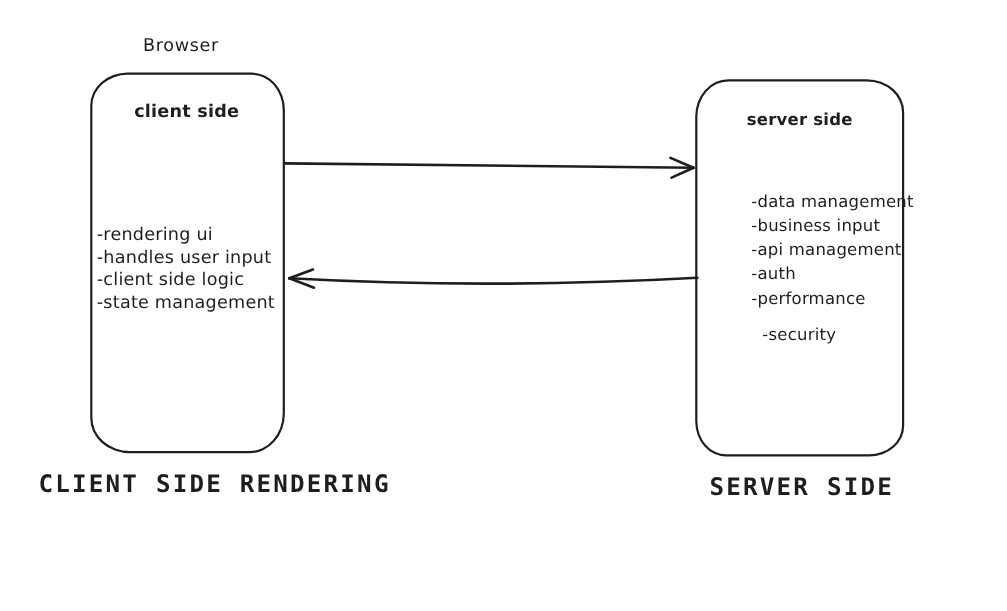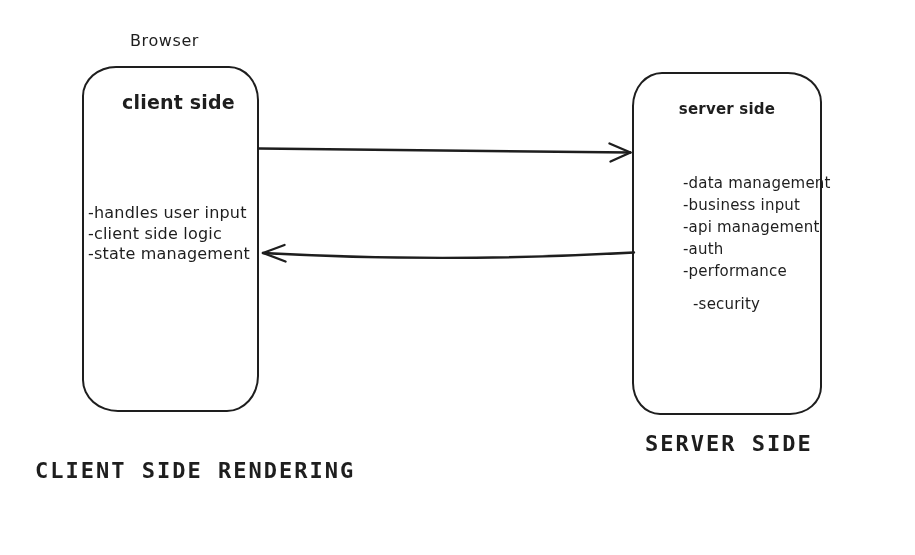--- a/index.html
+++ b/index.html
@@ -32,21 +32,21 @@
   }
   .server-box {
     left: 632px; top: 72px;
     width: 190px; height: 343px;
     border-radius: 30px 34px 32px 28px / 34px 30px 28px 32px;
   }
   .client-title {
     position: absolute;
     left: 122px; top: 91px;
     font-weight: bold;
-    font-size: 19px;
+    font-size: 16px;
     letter-spacing: 0.2px;
   }
   .server-title {
     position: absolute;
     left: 632px; top: 100px;
     width: 190px;
     text-align: center;
     font-weight: bold;
     font-size: 15px;
     letter-spacing: 0.2px;
@@ -71,41 +71,42 @@
   }
   .server-items .item[data-index="6"] { padding-left: 70px; }
   .server-items .item[data-index="7"] { margin-top: 11px; padding-left: 10px; }
   .caption {
     font-family: "DejaVu Sans Mono", monospace;
     font-size: 22px;
     letter-spacing: 2px;
     font-weight: bold;
     white-space: nowrap;
   }
-  .client-caption { position: absolute; left: 35px; top: 428px; margin-top: 30px; }
+  .client-caption { position: absolute; left: 35px; top: 428px; }
   .server-caption { position: absolute; left: 645px; top: 429px; line-height: 30px; }
   .arrows-svg {
     position: absolute;
     left: 0; top: 0;
     pointer-events: none;
     z-index: 1;
   }
 </style>
 </head>
 <body>
 
 <div class="canvas">
 
   <div class="browser-label">Browser</div>
 
   <div class="box client-box"></div>
 
   <div class="client-title">client side</div>
 
   <div class="client-items">
+      <div class="item" data-index="0">-rendering ui</div>
       <div class="item" data-index="1">-handles user input</div>
       <div class="item" data-index="2">-client side logic</div>
       <div class="item" data-index="3">-state management</div>
     </div>
 
   <div class="box server-box"></div>
 
   <div class="server-title">server side</div>
 
   <div class="server-items">

